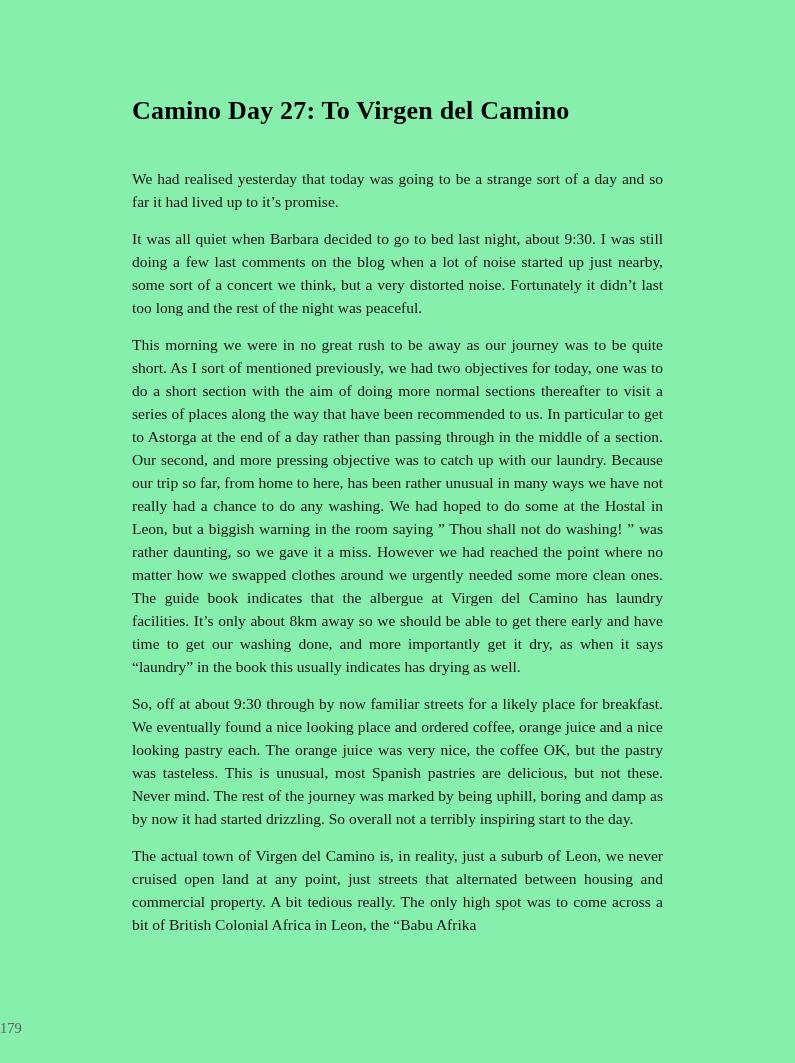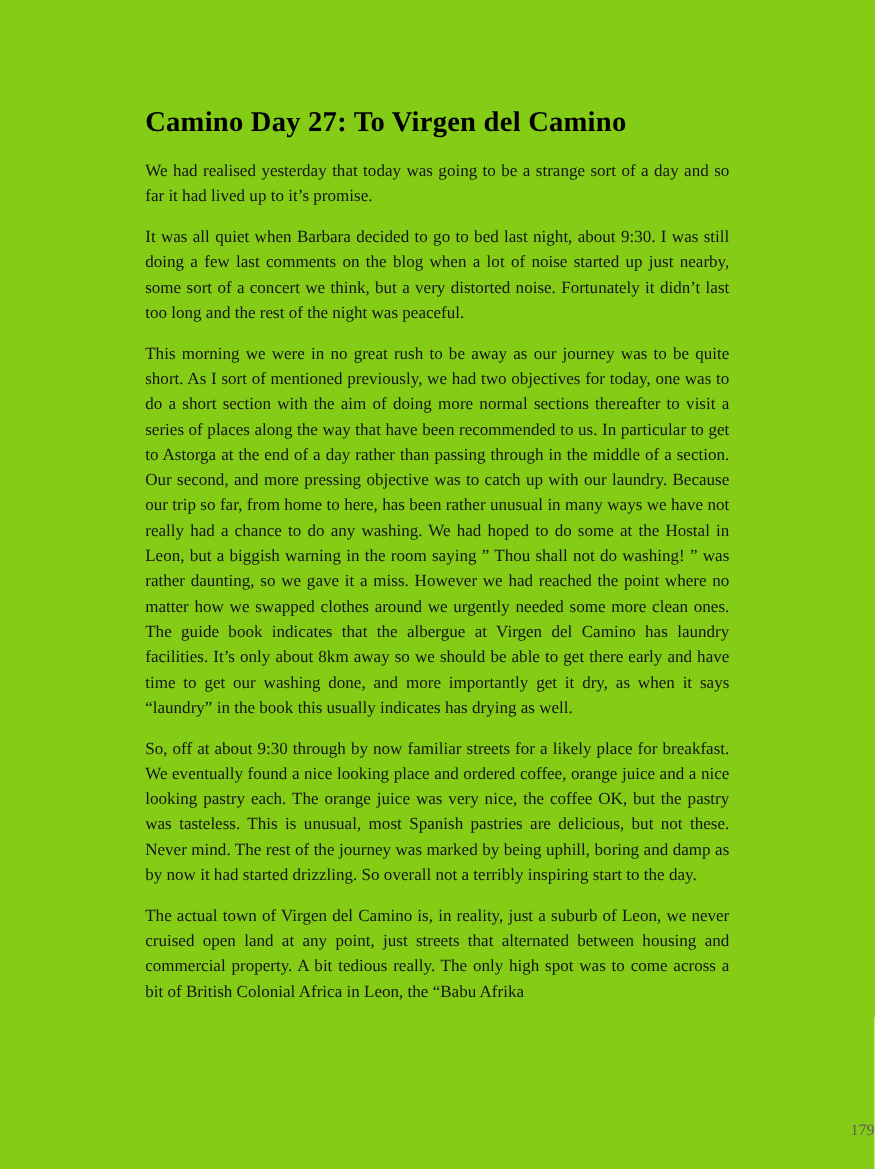--- a/index.html
+++ b/index.html
@@ -4,21 +4,21 @@
 <style>
   html, body {
     margin: 0;
     padding: 0;
     background: #ffffff;
   }
   .page {
     position: relative;
     width: 795px;
     height: 1063px;
-    background: #84cc16;
+    background: #86efac;
     font-family: "Liberation Serif", serif;
     color: #101010;
     overflow: hidden;
   }
   .content {
     position: absolute;
     left: 132px;
     top: 96px;
     width: 531px;
   }
@@ -38,28 +38,28 @@
     color: #1d1d1d;
   }
   .para {
     margin: 14px 0 0 0;
     font-size: 15.5px;
     line-height: 23px;
     text-align: justify;
     color: #141414;
   }
   .para.first {
-    margin-top: 18px;
+    margin-top: 41px;
   }
   .page-number {
     position: absolute;
     left: 0;
     right: 0;
     bottom: 26px;
-    text-align: right;
+    text-align: left;
     font-size: 14.5px;
     color: #5f5f5f;
     font-family: "Liberation Serif", serif;
   }
 </style>
 </head>
 <body>
 
 <div class="page">
   <div class="content">

